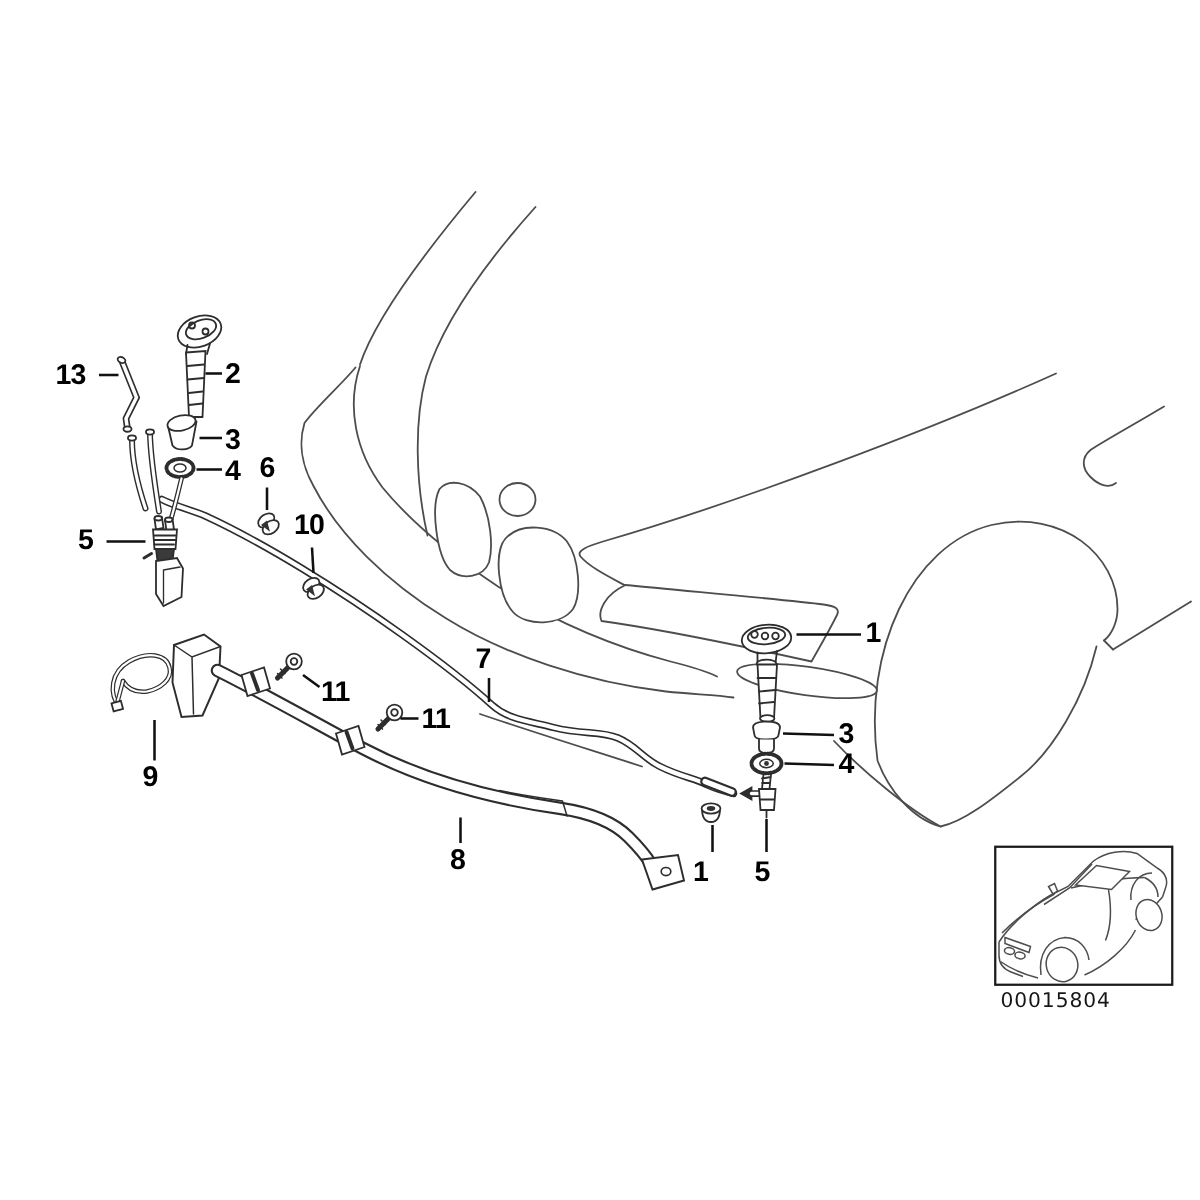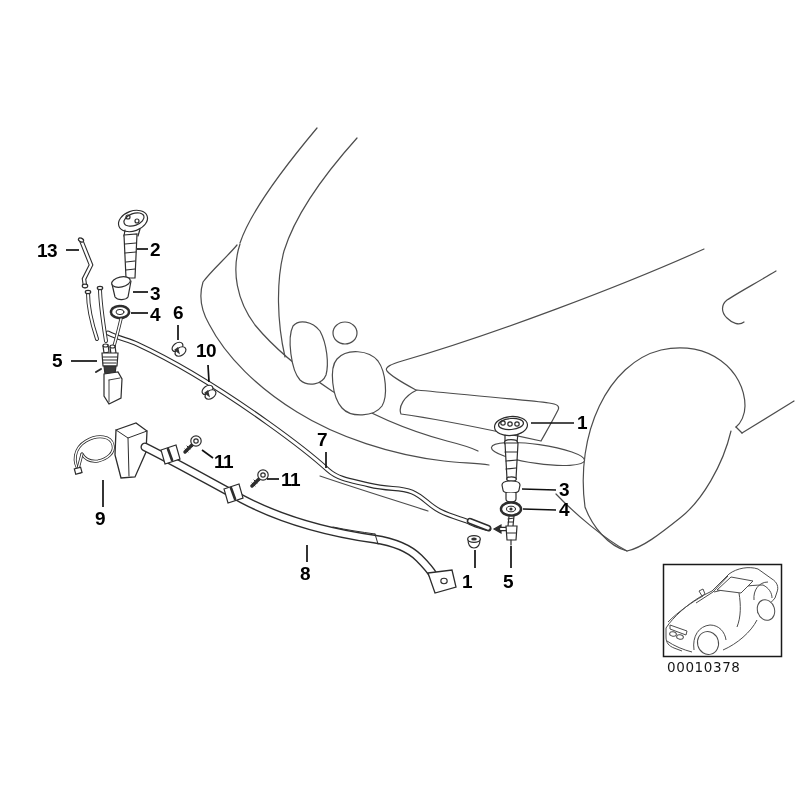--- a/index.html
+++ b/index.html
@@ -248,15 +248,15 @@
 <div class="callout" style="left:214px;top:452px">11</div>
 <div class="callout" style="left:281px;top:470px">11</div>
 <div class="callout" style="left:95px;top:509px">9</div>
 <div class="callout" style="left:300px;top:564px">8</div>
 <div class="callout" style="left:462px;top:572px">1</div>
 <div class="callout" style="left:503px;top:572px">5</div>
 <div class="callout" style="left:577px;top:413px">1</div>
 <div class="callout" style="left:559px;top:480px">3</div>
 <div class="callout" style="left:559px;top:500px">4</div>
 
-<div class="thumb-code" style="left:667px;top:659px">00010378</div>
+<div class="thumb-code" style="left:667px;top:659px">00015804</div>
 
 </div>
 
 </body></html>

